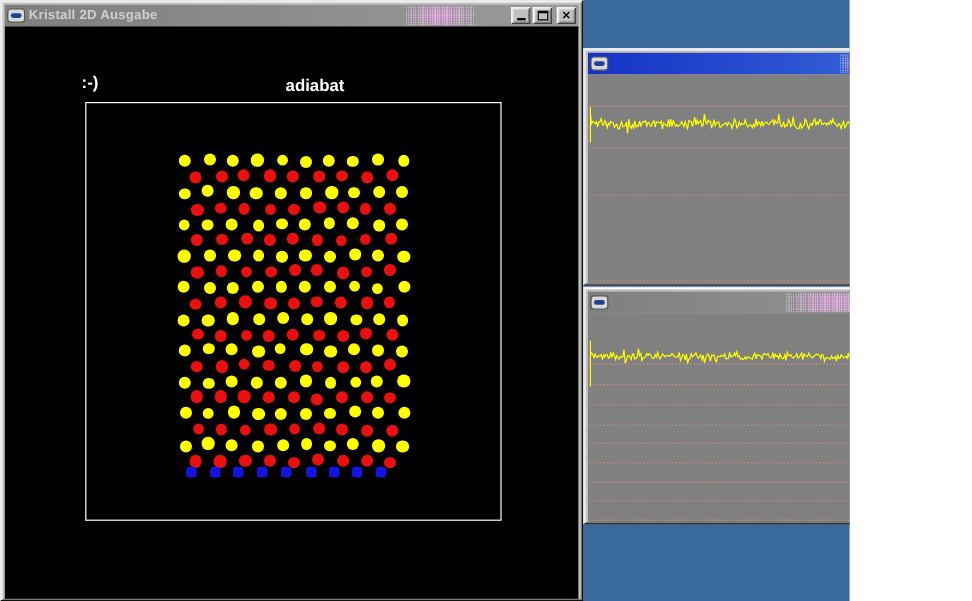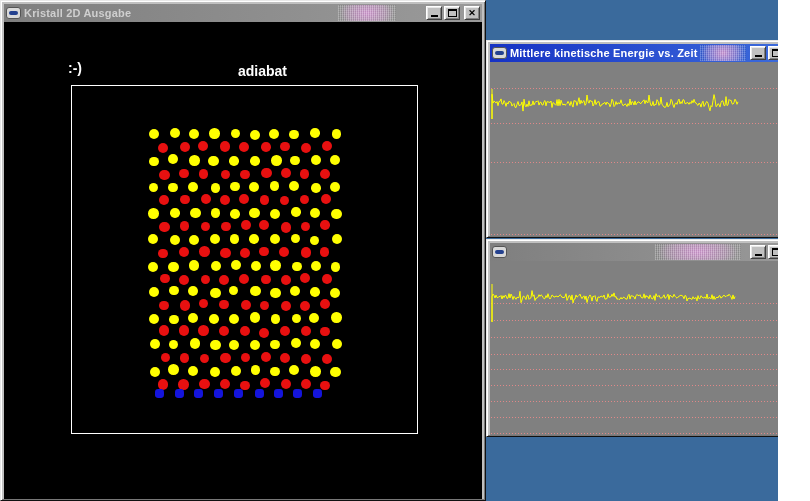--- a/index.html
+++ b/index.html
@@ -1,17 +1,17 @@
 <!DOCTYPE html>
 <html><head>
 <meta charset="utf-8">
 <style>
   html,body{margin:0;padding:0;}
   body{font-family:"Liberation Sans",sans-serif;}
-  #screen{position:relative;width:778px;height:501px;overflow:hidden;background:#3a6a9c;}
+  #screen{position:relative;width:708px;height:501px;overflow:hidden;background:#3a6a9c;}
 
   
   .win{
     position:absolute;
     background:#c0c0c0;
     border:1px solid;
     border-color:#e8e8e8 #111 #111 #e8e8e8;
     box-shadow:inset 1px 1px 0 #ffffff, inset -1px -1px 0 #777;
     padding:3px;
     box-sizing:border-box;
@@ -307,21 +307,20 @@
           <div class="dot square" style="left: 270.3px; top: 366.5px; width: 9px; height: 9px; background: rgb(20, 20, 220);"></div>
           <div class="dot square" style="left: 289px; top: 366.5px; width: 9px; height: 9px; background: rgb(20, 20, 220);"></div>
           <div class="dot square" style="left: 309px; top: 366.5px; width: 9px; height: 9px; background: rgb(20, 20, 220);"></div>
         </div>
     </div>
   </div>
 
   <div class="win" id="kinetic-win">
     <div class="titlebar active">
       <span class="win-icon"></span>
-      <span class="title-text">Mittlere kinetische Energie vs. Zeit</span>
       <span class="dither" style="right:60px;width:46px;"></span>
       <span class="tb-spacer"></span>
       <div class="tbtns">
         <button class="tbtn">
             <span class="g-min"></span>
           </button>
         <button class="tbtn">
             <span class="g-max"></span>
           </button>
         <button class="tbtn close">

